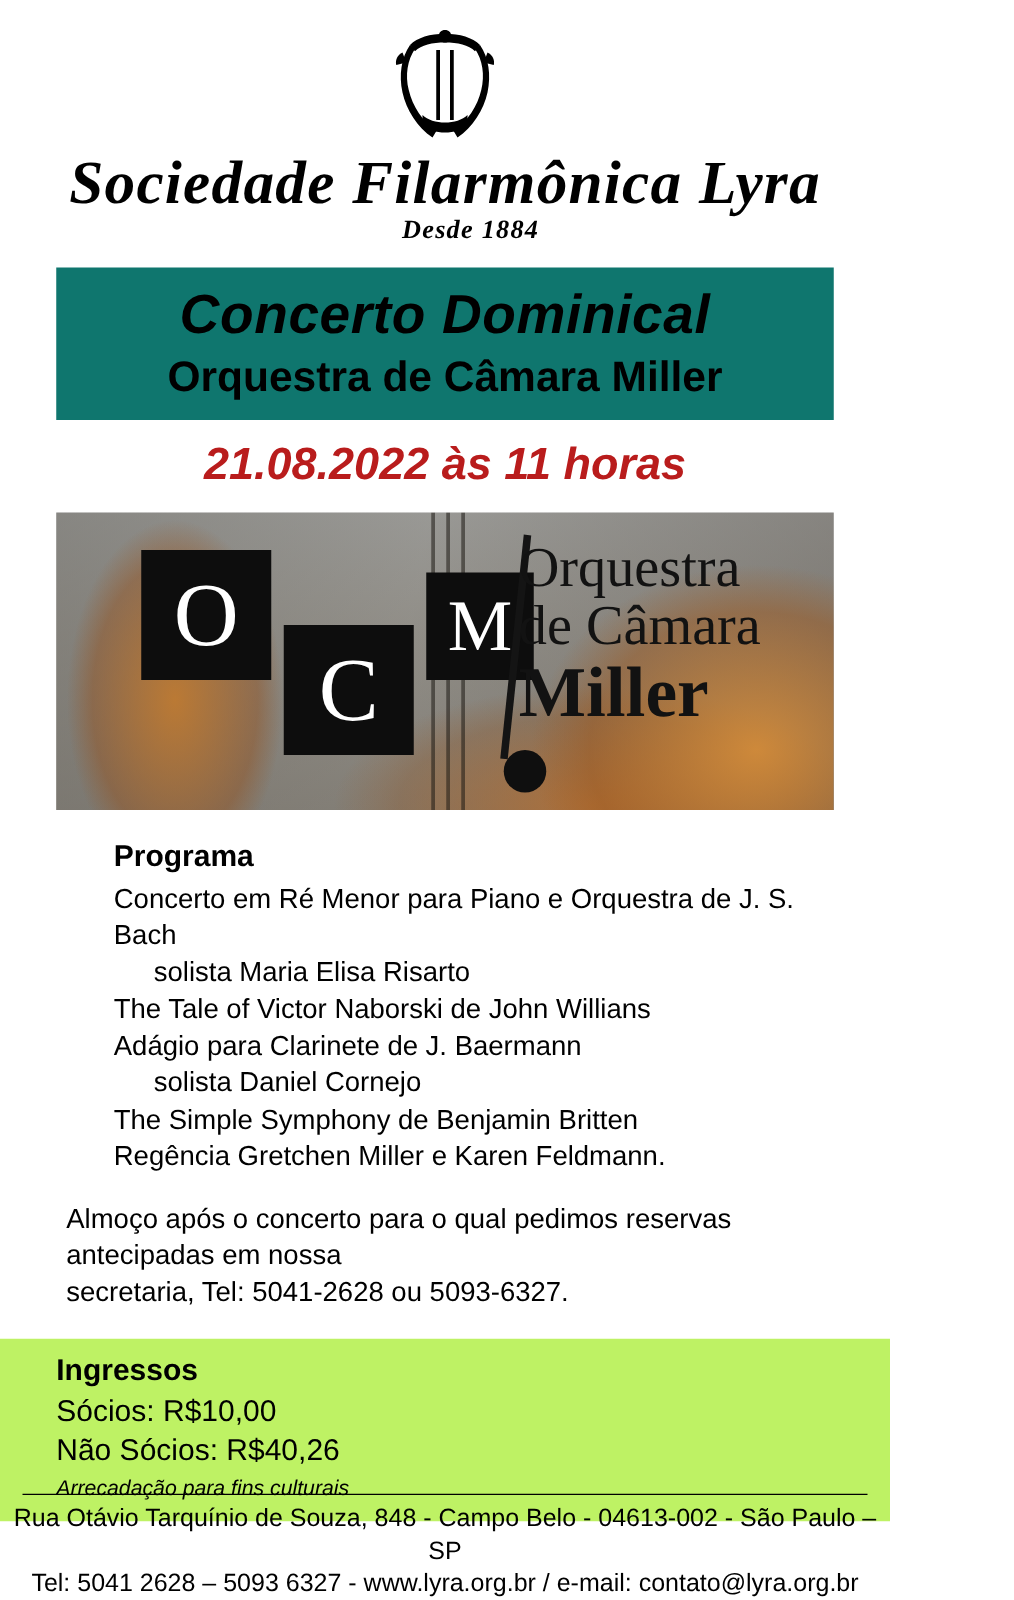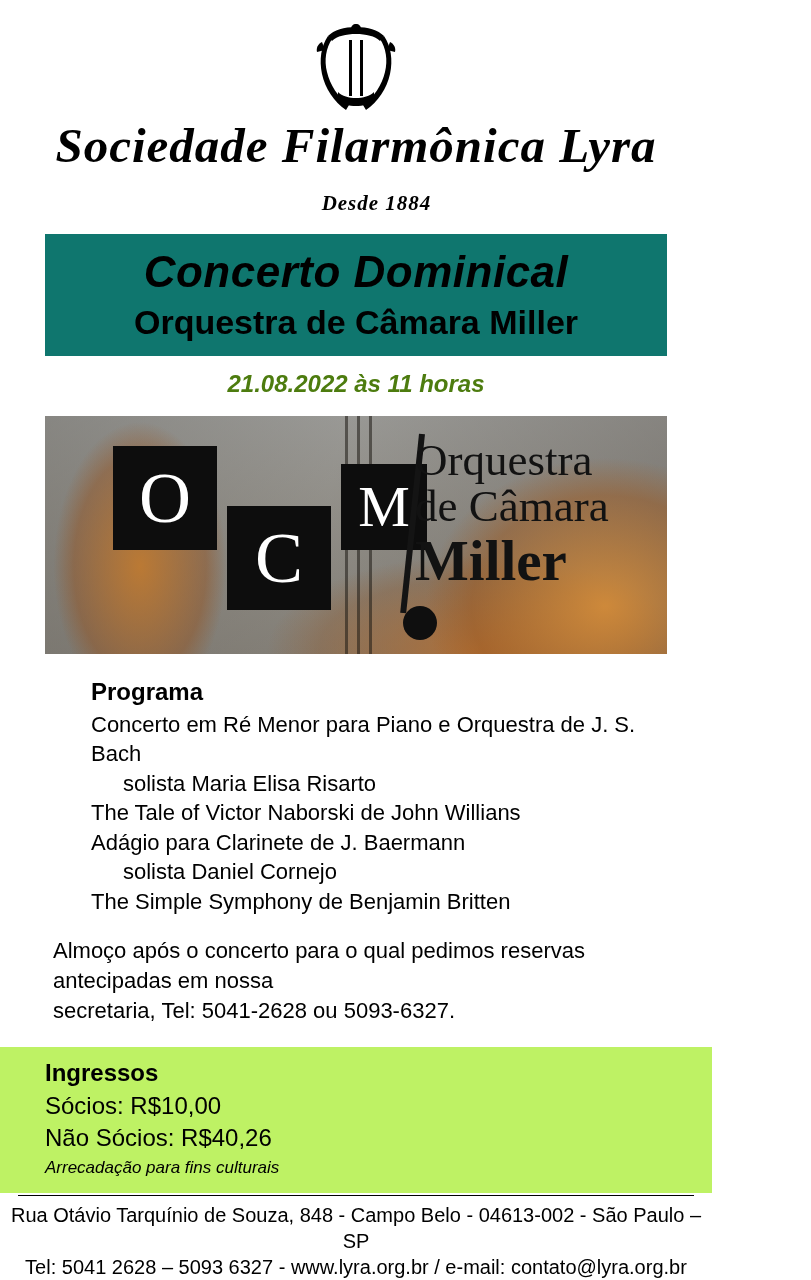--- a/index.html
+++ b/index.html
@@ -41,21 +41,21 @@
     text-align: center;
     margin-top: 6px;
     line-height: 1.05;
   }
   .since {
     font-family: "Liberation Serif", serif;
     font-weight: bold;
     font-style: italic;
     font-size: 21px;
     text-align: center;
-    margin-top: 20px;
+    margin-top: 0;
     letter-spacing: 1px;
     padding-left: 41px;
   }
 
   
   .title-band {
     background: #0f766e;
     margin: 18px 45px 0 45px;
     padding: 14px 0 14px 0;
     text-align: center;
@@ -69,22 +69,22 @@
   }
   .concert-sub {
     font-size: 34px;
     font-weight: bold;
     margin-top: 6px;
     line-height: 1.15;
   }
 
   .date-line {
     text-align: center;
-    color: #4d7c0f;
-    font-size: 24px;
+    color: #b91c1c;
+    font-size: 36px;
     font-weight: bold;
     font-style: italic;
     margin-top: 14px;
   }
 
   
   .banner {
     margin: 18px 45px 0 45px;
     height: 238px;
     position: relative;
@@ -280,20 +280,21 @@
   </div>
 
   <div class="program">
     <h2>Programa</h2>
     <p>Concerto em Ré Menor para Piano e Orquestra de J. S. Bach</p>
     <p class="indent">solista Maria Elisa Risarto</p>
     <p>The Tale of Victor Naborski de John Willians</p>
     <p>Adágio para Clarinete de J. Baermann</p>
     <p class="indent">solista Daniel Cornejo</p>
     <p>The Simple Symphony de Benjamin Britten</p>
+    <p>Regência Gretchen Miller e Karen Feldmann.</p>
   </div>
 
   <div class="note">
     <div>Almoço após o concerto para o qual pedimos reservas antecipadas em nossa</div>
     <div>secretaria, Tel:  5041-2628 ou 5093-6327.</div>
   </div>
 
   <div class="tickets">
     <h2>Ingressos</h2>
     <p>Sócios: R$10,00</p>

